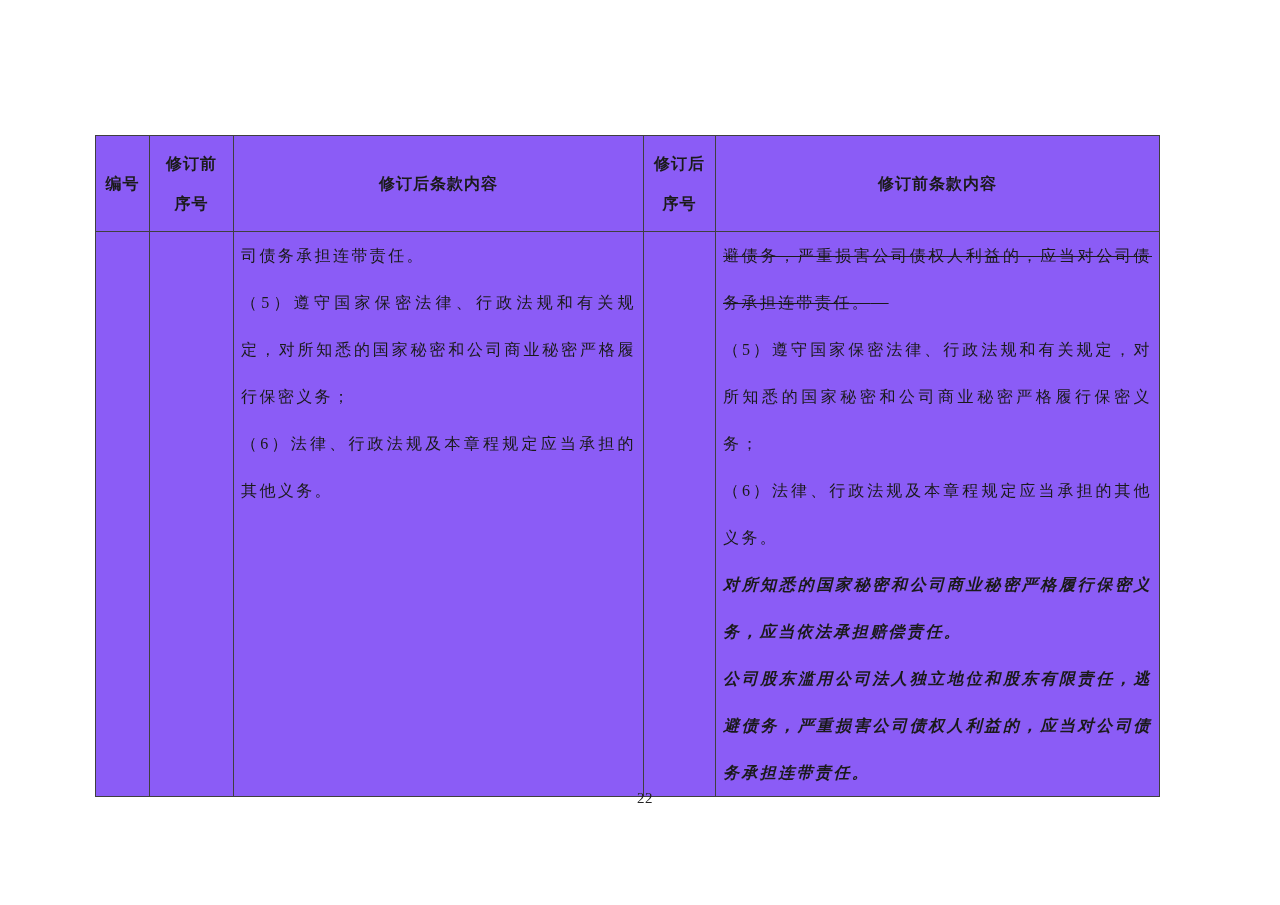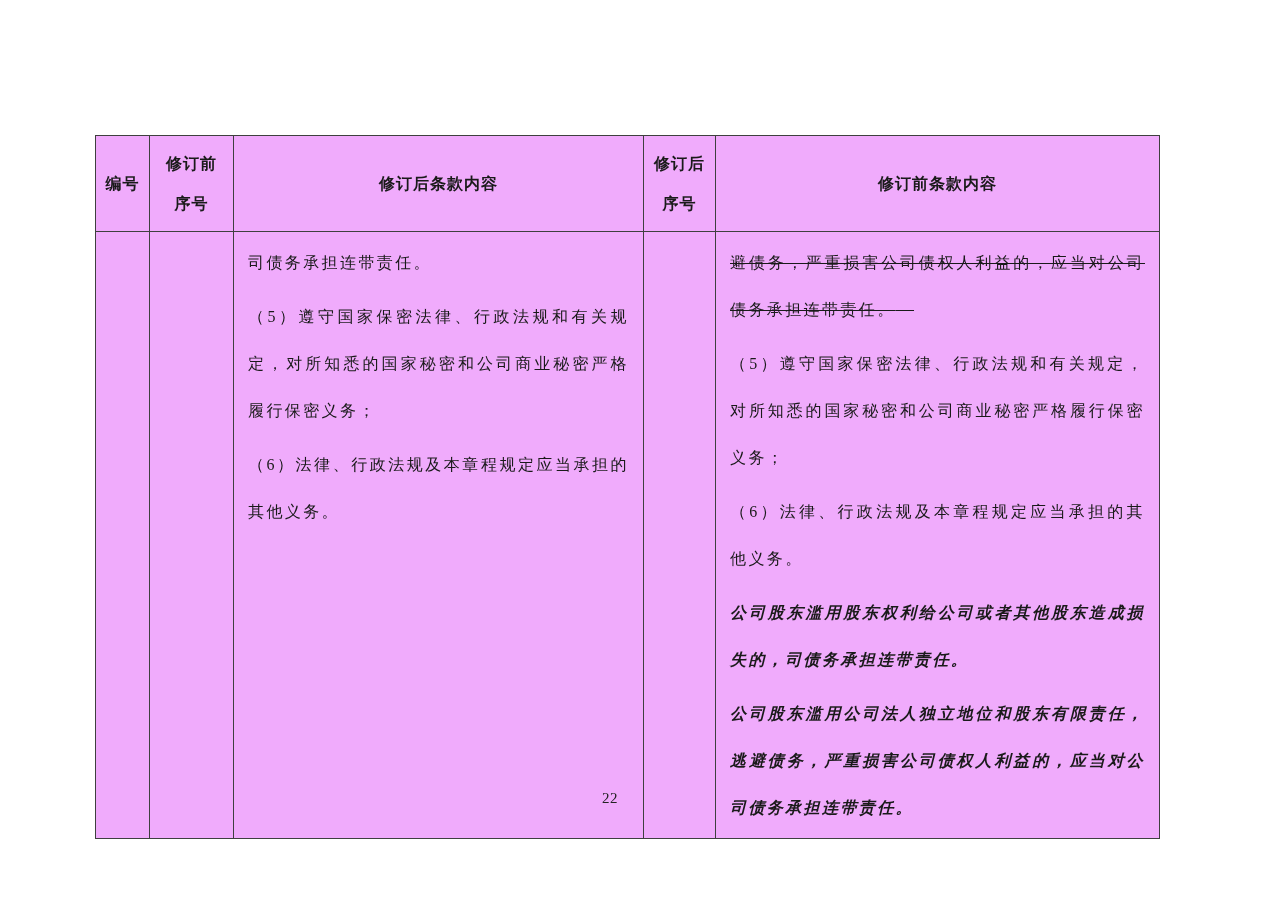--- a/index.html
+++ b/index.html
@@ -23,49 +23,49 @@
   }
   .c-number       { width: 54px; }
   .c-pre-seq      { width: 84px; }
   .c-pre-content  { width: 410px; }
   .c-post-seq     { width: 72px; }
   .c-post-content { width: 444px; }
 
   .rev-table th, .rev-table td {
     border: 1px solid #3f3f3f;
     vertical-align: middle;
-    background: #f0abfc;
+    background: #8b5cf6;
   }
   .rev-table thead tr { height: 96px; }
   .rev-table th {
     font-size: 16px;
     font-weight: bold;
     text-align: center;
     letter-spacing: 1px;
   }
   .rev-table th .hline { line-height: 40px; }
 
   .rev-table tbody tr { height: 522px; }
   .rev-table tbody td { vertical-align: top; }
 
   .content-cell {
     padding: 0 7px;
     font-size: 16px;
     line-height: 47px;
     text-align: justify;
     letter-spacing: 2.4px;
   }
-  .content-cell .para { margin: 7px; }
+  .content-cell .para { margin: 0; }
   .para.strike { text-decoration: line-through; }
   .para.strike::after { content: "\3000"; }
   .para.bold-italic { font-weight: bold; font-style: italic; }
 
   .page-number {
     position: absolute;
-    left: 78px;
+    left: 113px;
     width: 1064px;
     top: 790px;
     text-align: center;
     font-size: 15px;
     letter-spacing: 0.5px;
     color: #222222;
   }
 </style>
 </head>
 <body>
@@ -108,21 +108,21 @@
         <td class="content-cell">
             <p class="para normal">司债务承担连带责任。</p>
             <p class="para normal">（5）遵守国家保密法律、行政法规和有关规定，对所知悉的国家秘密和公司商业秘密严格履行保密义务；</p>
             <p class="para normal">（6）法律、行政法规及本章程规定应当承担的其他义务。</p>
           </td>
         <td class="empty-cell"></td>
         <td class="content-cell">
             <p class="para strike">避债务，严重损害公司债权人利益的，应当对公司债务承担连带责任。</p>
             <p class="para normal">（5）遵守国家保密法律、行政法规和有关规定，对所知悉的国家秘密和公司商业秘密严格履行保密义务；</p>
             <p class="para normal">（6）法律、行政法规及本章程规定应当承担的其他义务。</p>
-            <p class="para bold-italic">公司股东滥用股东权利给公司或者其他股东造成损失的，司债务承担连带责任。</p>
+            <p class="para bold-italic">对所知悉的国家秘密和公司商业秘密严格履行保密义务，应当依法承担赔偿责任。</p>
             <p class="para bold-italic">公司股东滥用公司法人独立地位和股东有限责任，逃避债务，严重损害公司债权人利益的，应当对公司债务承担连带责任。</p>
           </td>
       </tr>
     </tbody>
   </table>
 
   <div class="page-number">22</div>
 
 </div>
 

